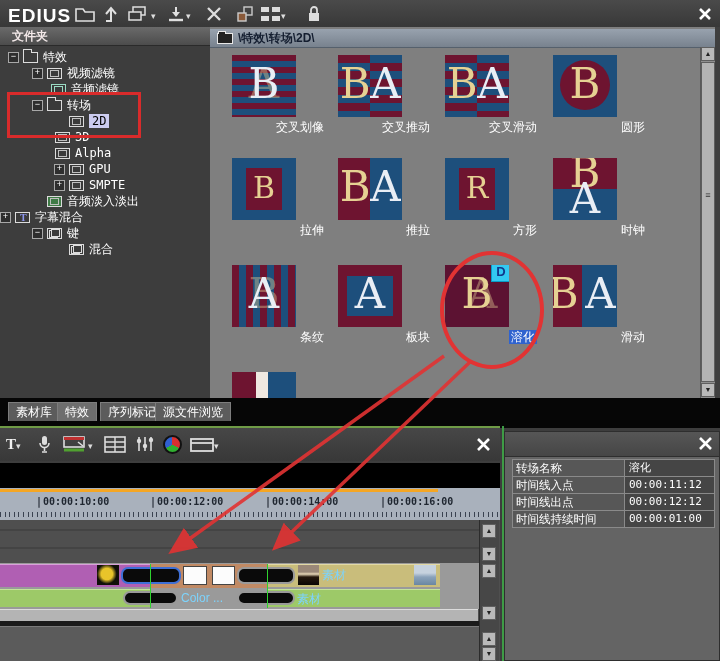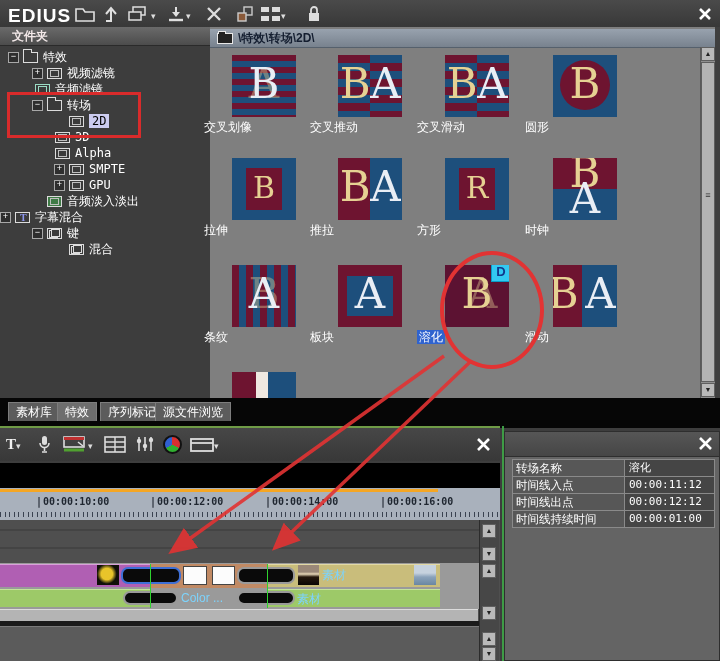--- a/index.html
+++ b/index.html
@@ -43,21 +43,21 @@
   .cfold{width:14px;height:9px;border:1px solid #e8e8e8;background:#222;position:relative;margin-left:7px;}
   .cfold::before{content:"";position:absolute;top:-3px;left:0;width:6px;height:2px;border:1px solid #e8e8e8;border-bottom:none;background:#222;}
   .grid{left:0;top:20px;width:490px;bottom:0;}
   .cell{position:absolute;width:64px;}
   .fx{position:relative;width:64px;height:62px;overflow:hidden;}
   .fxl{position:absolute;top:50%;left:50%;transform:translate(-50%,-54%);
        font-family:"DejaVu Serif",serif;font-size:42px;line-height:1;}
   .fxl.small{font-size:30px;}
   .fxl.pl{left:27%;} .fxl.pr{left:74%;} .fxl.pt{top:28%;} .fxl.pb{top:70%;}
   .cream{color:#e6d193;} .whitel{color:#e9eef5;} .ghost{opacity:.4;}
-  .fxlabel{position:absolute;top:64px;left:-28px;width:120px;text-align:left;font-size:12px;color:#fff;}
+  .fxlabel{position:absolute;top:64px;left:-28px;width:120px;text-align:right;font-size:12px;color:#fff;}
   .fxlabel .sel{background:#2f63cf;color:#fff;padding:0 2px;}
   .hstripes{background:repeating-linear-gradient(180deg,#6e1430 0 6px,#1d4f7c 6px 12px);}
   .splitstripes{background:repeating-linear-gradient(180deg,#6e1430 0 8px,#1d4f7c 8px 16px);}
   .splitstripes::after{content:"";position:absolute;right:0;top:0;bottom:0;width:50%;
        background:repeating-linear-gradient(180deg,#1d4f7c 0 8px,#6e1430 8px 16px);}
   .splitstripes .fxl{z-index:2;}
   .bluebg{background:#1d4f7c;} .redbg{background:#6e1430;} .maroonbg{background:#5c1232;}
   .circlefx::before{content:"";position:absolute;left:7px;top:5px;width:50px;height:50px;border-radius:50%;background:#6e1430;}
   .circlefx .fxl{z-index:2;}
   .ctrbox::before{content:"";position:absolute;left:14px;top:10px;width:36px;height:42px;background:#6e1430;z-index:1;}
@@ -196,21 +196,21 @@
       <div class="trow" style="padding-left:8px">
         <span class="exp minus"></span>
           <span class="ti folder"></span>
           <span class="tlabel">特效</span>
       </div>
       <div class="trow" style="padding-left:32px">
         <span class="exp plus"></span>
           <span class="ti film"></span>
           <span class="tlabel">视频滤镜</span>
       </div>
-      <div class="trow" style="padding-left:20px">
+      <div class="trow" style="padding-left:36px">
         <span class="exp none"></span>
           <span class="ti film teal"></span>
           <span class="tlabel">音频滤镜</span>
       </div>
       <div class="trow" style="padding-left:32px">
         <span class="exp minus"></span>
           <span class="ti folder"></span>
           <span class="tlabel">转场</span>
       </div>
       <div class="trow" style="padding-left:54px">
@@ -224,26 +224,26 @@
           <span class="tlabel">3D</span>
       </div>
       <div class="trow" style="padding-left:40px">
         <span class="exp none"></span>
           <span class="ti film"></span>
           <span class="tlabel">Alpha</span>
       </div>
       <div class="trow" style="padding-left:54px">
         <span class="exp plus"></span>
           <span class="ti film"></span>
-          <span class="tlabel">SMPTE</span>
+          <span class="tlabel">GPU</span>
       </div>
       <div class="trow" style="padding-left:54px">
         <span class="exp plus"></span>
           <span class="ti film"></span>
-          <span class="tlabel">GPU</span>
+          <span class="tlabel">SMPTE</span>
       </div>
       <div class="trow" style="padding-left:32px">
         <span class="exp none"></span>
           <span class="ti film greenbg"></span>
           <span class="tlabel">音频淡入淡出</span>
       </div>
       <div class="trow" style="">
         <span class="exp plus"></span>
           <span class="ti tbox"></span>
           <span class="tlabel">字幕混合</span>

